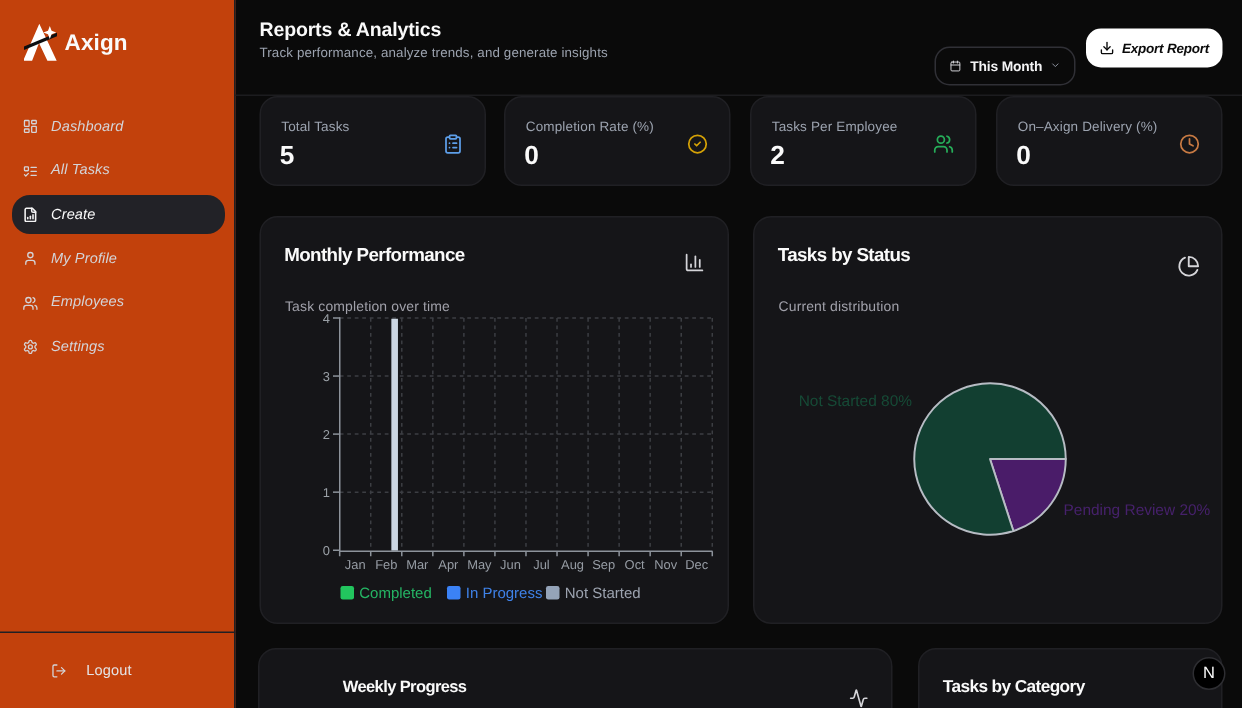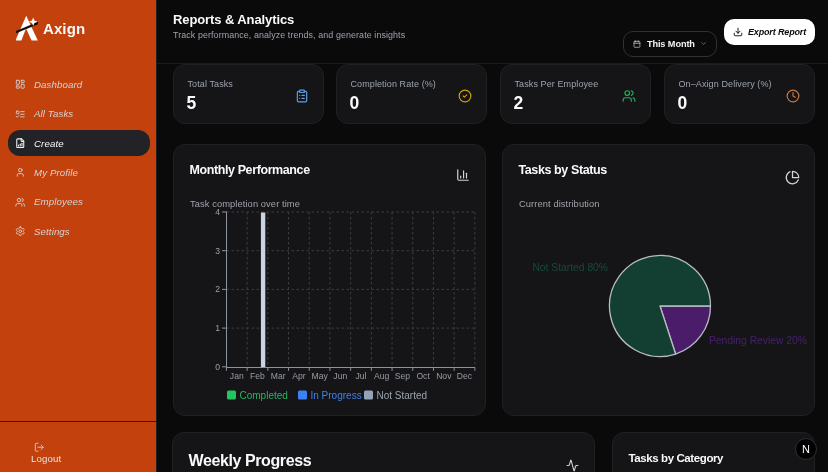--- a/index.html
+++ b/index.html
@@ -9,21 +9,21 @@
 
 .sidebar { position:absolute; left:0; top:0; width:157px; height:472px; background:#c2410c; border-right:1px solid #202024; }
 .logo { position:absolute; left:16px; top:15px; display:flex; align-items:center; }
 .logo-txt { color:#fafafa; font-size:15px; font-weight:700; margin-left:3px; letter-spacing:0.1px; }
 .nav { position:absolute; left:8px; top:71.4px; width:142px; }
 .nav-item { height:26.2px; margin-bottom:3.2px; display:flex; align-items:center; padding-left:7px; border-radius:12px; color:#d4d4d8; }
 .nav-item.active { background:#222227; color:#fafafa; }
 .nav-item svg { flex:0 0 auto; }
 .nav-item span { font-size:9.7px; font-weight:500; margin-left:8.5px; letter-spacing:0.1px;font-style:italic; }
 .side-foot { position:absolute; left:0; bottom:0; width:157px; height:51px; border-top:1px solid #202024; }
-.logout { position:absolute; left:18px; top:20px; display:flex; align-items:center; color:#d4d4d8;flex-direction:column; }
+.logout { position:absolute; left:34px; top:20px; display:flex; align-items:center; color:#d4d4d8; }
 .logout span { font-size:9.7px; font-weight:500; margin-left:13px; color:#e4e4e7; letter-spacing:0.1px; }
 
 
 .header { position:absolute; left:157px; top:0; width:671px; height:64px; border-bottom:1px solid #1c1c1f; }
 .h-title { position:absolute; left:16px; top:12px; color:#fafafa; font-size:13px; font-weight:700; letter-spacing:-0.1px; }
 .h-sub { position:absolute; left:16px; top:29.5px; color:#9ca3af; font-size:8.9px; letter-spacing:0.1px; }
 .btn-month { position:absolute; right:111px; top:31px; height:25.5px; width:94px; border:1px solid #303036; border-radius:10px; display:flex; align-items:center; padding:0 9px; color:#f4f4f5; white-space:nowrap; }
 .btn-month .t { font-size:9.2px; font-weight:600; margin:0 5px 0 6px; letter-spacing:-0.1px; }
 .btn-export { position:absolute; right:13px; top:19px; height:25.5px; width:91px; background:#ffffff; border-radius:10px; display:flex; align-items:center; justify-content:center; color:#0a0a0a; white-space:nowrap; }
 .btn-export .t { font-size:9px; font-weight:700; margin-left:5px; letter-spacing:-0.15px;font-style:italic; }
@@ -269,21 +269,21 @@
     </svg>
   <svg width="313" height="272" viewBox="0 0 313 272" style="position:absolute;left:0;top:0;">
     <path d="M157 161 L207.5 161 A50.5 50.5 0 0 1 172.6 209.03 Z" fill="#4a1c69" stroke="#b7bcc4" stroke-width="1.3" stroke-linejoin="round"></path>
     <path d="M157 161 L172.6 209.03 A50.5 50.5 0 1 1 207.5 161 Z" fill="#123f31" stroke="#b7bcc4" stroke-width="1.3" stroke-linejoin="round"></path>
     <text x="105" y="125.5" fill="#164a36" font-size="10.3" text-anchor="end">Not Started 80%</text>
     <text x="206" y="198.5" fill="#46216b" font-size="10.3">Pending Review 20%</text>
   </svg>
 </div>
 
 <div class="card" style="left:172px; top:432px; width:423px; height:120px;">
-  <div class="card-title" style="font-size:16px; top:19px;">Weekly Progress</div>
+  <div class="card-title" style="font-size:11px; top:19px;margin-left:40px;">Weekly Progress</div>
   <svg class="card-ico" style="top:26px;" width="13" height="13" viewBox="0 0 24 24" fill="none" stroke="currentColor" stroke-width="2" stroke-linecap="round" stroke-linejoin="round">
       <path d="M22 12h-2.48a2 2 0 0 0-1.93 1.46l-2.35 8.36a.25.25 0 0 1-.48 0L9.24 2.18a.25.25 0 0 0-.48 0l-2.35 8.36A2 2 0 0 1 4.49 12H2"></path>
     </svg>
 </div>
 <div class="card" style="left:612px; top:432px; width:203px; height:120px;">
   <div class="card-title" style="font-size:11.5px; top:19px;">Tasks by Category</div>
 </div>
 
 <div style="position:absolute; left:795px; top:438px; width:22px; height:22px; border-radius:50%; background:#000; border:1px solid #2e2e32; display:flex; align-items:center; justify-content:center;">
   <span style="color:#fff; font-size:11px; font-weight:500;">N</span>

